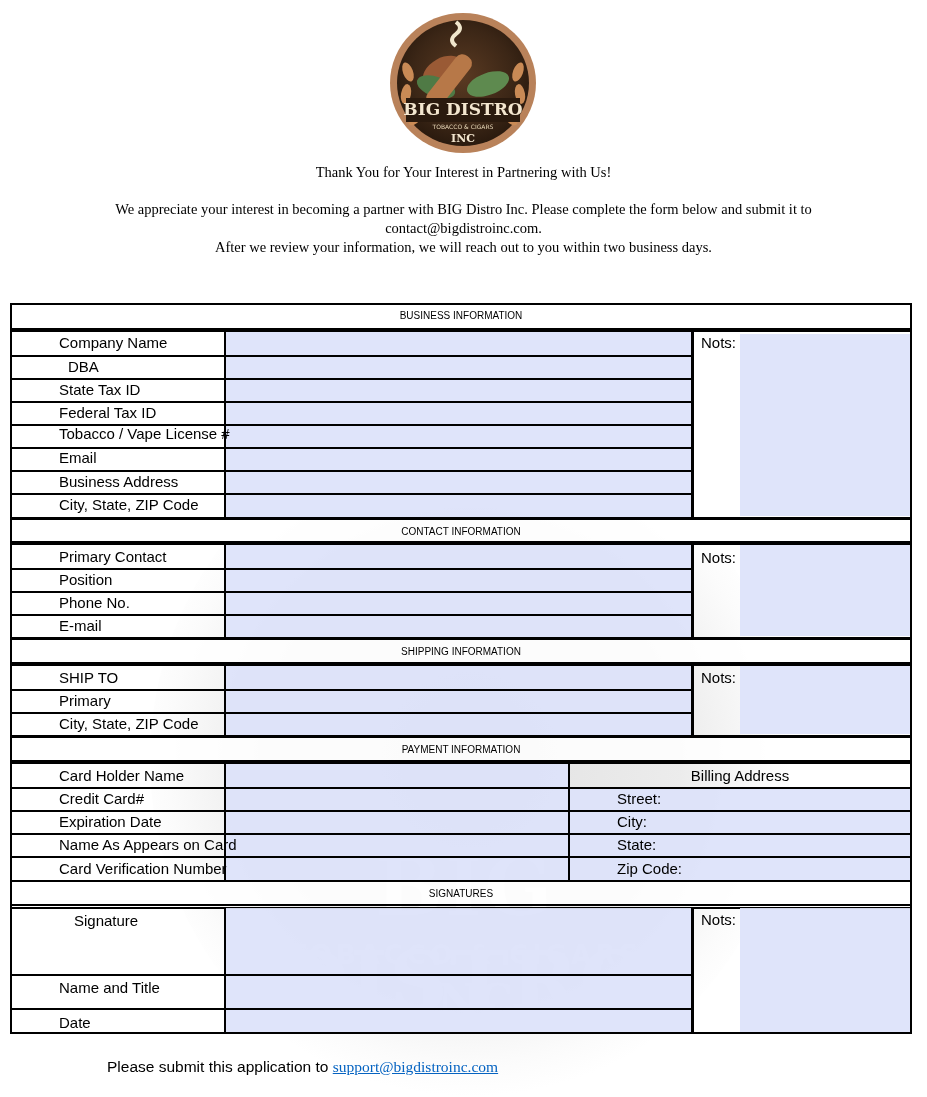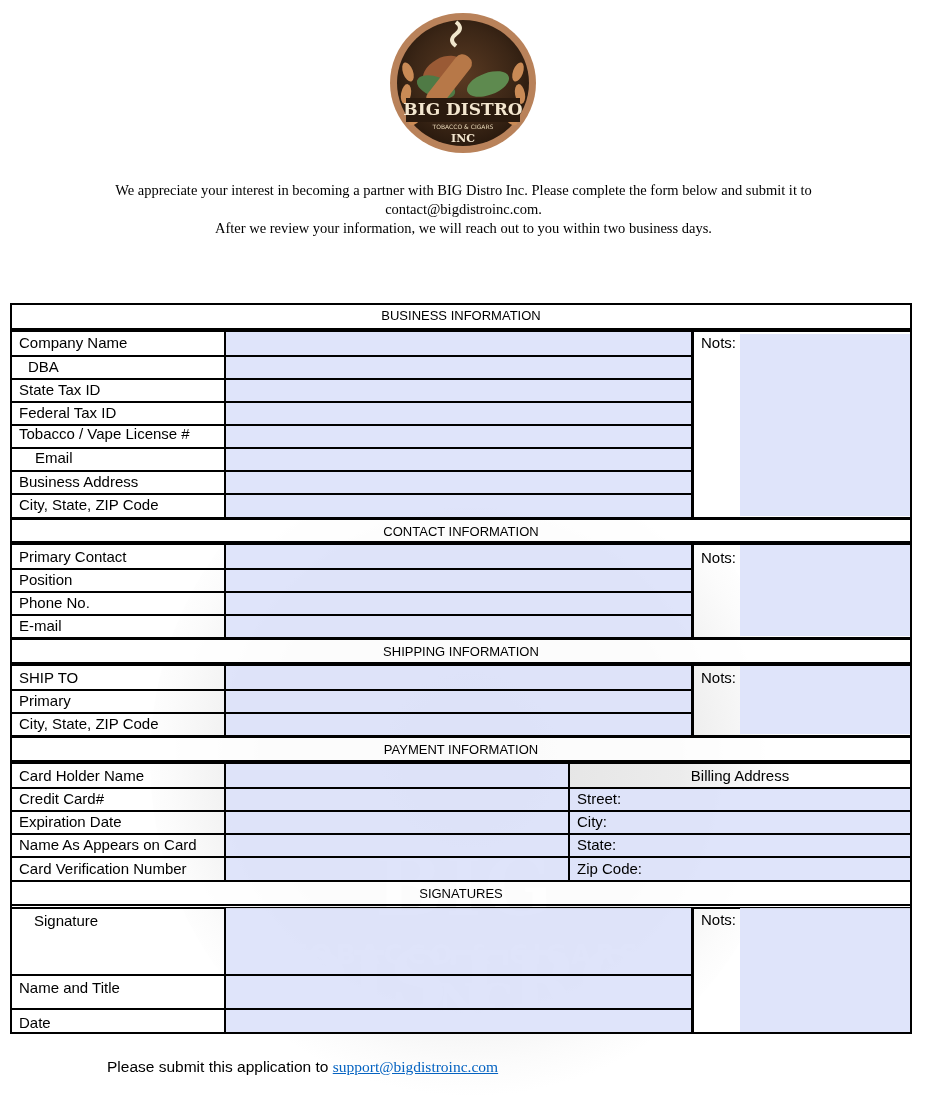--- a/index.html
+++ b/index.html
@@ -12,22 +12,22 @@
   .wm-inc { position:absolute; left:380px; top:975px; width:170px; text-align:center; color:rgba(255,255,255,0.5); font-family:"DejaVu Serif", serif; font-weight:bold; font-size:44px; z-index:0; }
 
   .logo { position:absolute; left:388px; top:12px; width:150px; height:142px; z-index:2; }
   .intro { position:absolute; left:40px; top:163px; width:847px; text-align:center; font-family:"Liberation Serif", serif; font-size:14.5px; line-height:19px; z-index:2; }
   .intro p { margin:0; }
   .intro .gap { height:18px; }
 
   .form { position:absolute; left:10px; top:303px; width:902px; height:731px; z-index:1; }
   .abs { position:absolute; box-sizing:border-box; }
   .frame { border:2px solid #000; }
-  .sechead { border:1.5px solid #000; background:rgba(255,255,255,0.85); text-align:center; font-size:13px; line-height:23px; }
-  .lbl { font-size:15px; padding-left:7px; line-height:22px; white-space:nowrap; }
+  .sechead { border:1.5px solid #000; background:rgba(255,255,255,0.85); text-align:center; font-size:10px; line-height:23px; }
+  .lbl { font-size:15px; padding-left:7px; line-height:22px; white-space:nowrap;margin-left:40px; }
   .fill { background:rgba(221,226,250,0.93); }
   .hline { height:1.5px; background:#000; }
   .hline2 { height:4px; background:#000; }
   .vline { width:2px; background:#000; }
   .vline3 { width:3px; background:#000; }
   .nots { font-size:15px; }
   .submit { position:absolute; left:107px; top:1058px; font-size:15.5px; z-index:2;text-align:right; }
   .submit a { color:#0563c1; text-decoration:underline; font-family:"Liberation Serif", serif; }
 </style>
 </head>
@@ -63,20 +63,21 @@
     <rect x="52" y="38" width="18" height="62" rx="8" fill="#b77848" transform="rotate(38 61 69)"></rect>
     <path d="M68 10 q8 6 0 12 q-8 6 0 12" stroke="#f0e6cc" stroke-width="4" fill="none"></path>
     <rect x="18" y="86" width="114" height="24" fill="#2a1a0e"></rect>
     <text x="75" y="103" text-anchor="middle" font-family="DejaVu Serif, serif" font-weight="bold" font-size="17" fill="#f3e6cf">BIG DISTRO</text>
     <text x="75" y="117" text-anchor="middle" font-family="DejaVu Sans, sans-serif" font-size="6" fill="#e9d8b8">TOBACCO &amp; CIGARS</text>
     <text x="75" y="130" text-anchor="middle" font-family="DejaVu Serif, serif" font-weight="bold" font-size="11" fill="#f3e6cf">INC</text>
   </svg>
 </div>
 
 <div class="intro">
+  <p>Thank You for Your Interest in Partnering with Us!</p>
   <div class="gap"></div>
   <p>We appreciate your interest in becoming a partner with BIG Distro Inc. Please complete the form below and submit it to</p>
   <p>contact@bigdistroinc.com.</p>
   <p>After we review your information, we will reach out to you within two business days.</p>
 </div>
 
 <div class="form">
 
   <div class="abs sechead" style="left:0;top:0;width:902px;height:26px;"><span>BUSINESS INFORMATION</span></div>
   <div class="abs hline2" style="left:0;top:25px;width:902px;"></div>
@@ -101,21 +102,21 @@
     <div class="abs hline" style="left:0;top:69px;width:679px;"></div>
 
     <div class="abs lbl" style="left:0;top:70px;">Federal Tax ID</div>
     <div class="abs" style="left:213px;top:70px;width:466px;height:22px;"></div>
     <div class="abs hline" style="left:0;top:92px;width:679px;"></div>
 
     <div class="abs lbl" style="left:0;top:91px;">Tobacco / Vape License #</div>
     <div class="abs" style="left:213px;top:93px;width:466px;height:22px;"></div>
     <div class="abs hline" style="left:0;top:115px;width:679px;"></div>
 
-    <div class="abs lbl" style="left:16px;top:115px;">Email</div>
+    <div class="abs lbl" style="left:0;top:115px;">Email</div>
     <div class="abs" style="left:213px;top:116px;width:466px;height:22px;"></div>
     <div class="abs hline" style="left:0;top:138px;width:679px;"></div>
 
     <div class="abs lbl" style="left:0;top:139px;">Business Address</div>
     <div class="abs" style="left:213px;top:139px;width:466px;height:22px;"></div>
     <div class="abs hline" style="left:0;top:161px;width:679px;"></div>
 
     <div class="abs lbl" style="left:0;top:162px;">City, State, ZIP Code</div>
     <div class="abs" style="left:213px;top:162px;width:466px;height:23px;"></div>
   </div>

